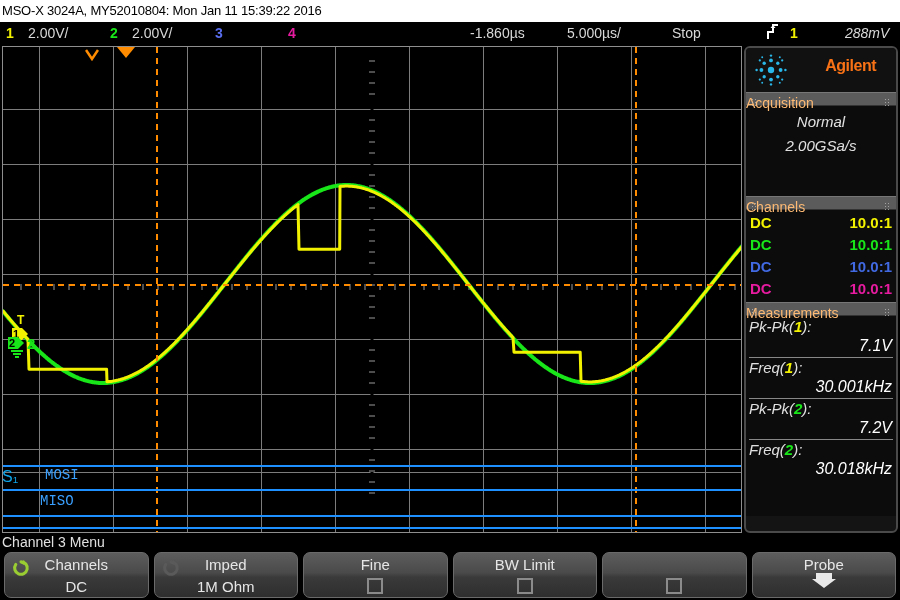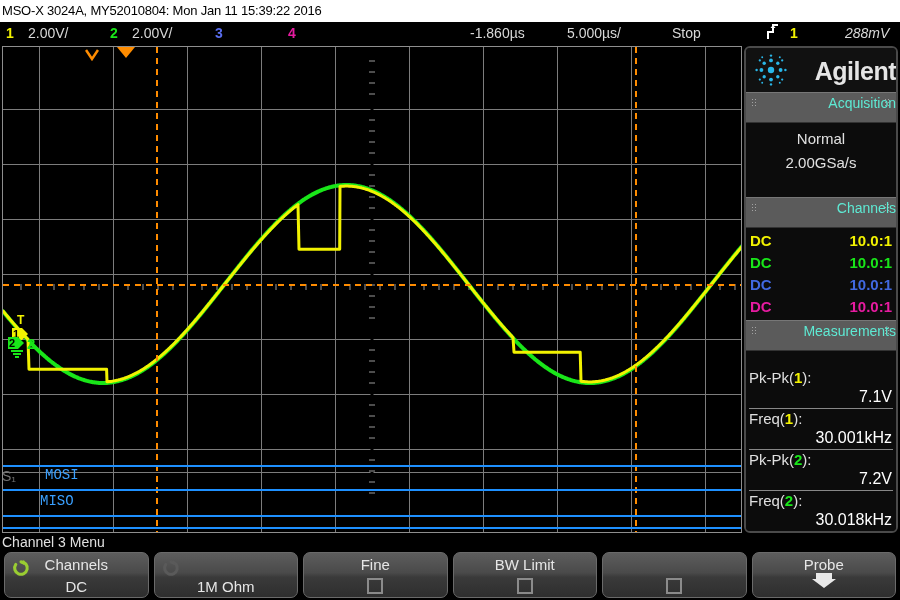--- a/index.html
+++ b/index.html
@@ -61,33 +61,33 @@
   .buslabel{ position:absolute; color:#3aa0ff; font-size:14px;
      font-family:"Liberation Mono", monospace; letter-spacing:0px;}
 
   
   #side{
     position:absolute; left:744px; top:46px; width:154px; height:487px;
     background:#141414; border:2px solid #4a4a4a; border-radius:6px;
     overflow:hidden;
   }
   .sec-head{
-    position:relative; height:31px; background:#5b5b5b; color:#5eead4;
-    font-size:14px; text-align:right; line-height:20px;
+    position:relative; height:14px; background:#5b5b5b; color:#fdba74;
+    font-size:14px; text-align:left; line-height:20px;
     border-top:1px solid #777; border-bottom:1px solid #333;
   }
   .grip{ position:absolute; top:5px; width:7px; height:10px;
     background-image:radial-gradient(#bbb 35%, transparent 36%);
     background-size:3px 3px; opacity:.75;}
   .grip.l{ left:5px;} .grip.r{ right:5px;}
   .sec-body{ background:#0c0c0c; color:#e0e0e0; font-size:15px; text-align:center; }
 
   .agilent{ height:44px; background:#111; position:relative; }
-  .agilent .txt{ position:absolute; right:0; top:9px; color:#e5e5e5;
-     font-size:25px; font-weight:bold; letter-spacing:-0.5px;}
+  .agilent .txt{ position:absolute; right:20px; top:9px; color:#f97316;
+     font-size:16px; font-weight:bold; letter-spacing:-0.5px;}
   .agilent .logo{ position:absolute; left:8px; top:6px; width:34px; height:32px;}
 
   .chrow{ display:flex; justify-content:space-between; font-size:15px;
      padding:0 4px; height:22px; line-height:22px; font-weight:bold;}
   .mrow{ text-align:left; padding-left:3px; font-size:15px; line-height:19px;}
   .mval{ text-align:right; padding-right:4px; font-size:16px; line-height:20px; color:#fff;}
   .msep{ height:1px; background:#888; margin:1px 3px 0 3px;}
 
   
   .menutitle{ position:absolute; left:2px; top:534px; color:#e0e0e0; font-size:14px;}
@@ -268,21 +268,21 @@
   <div class="gnd" style="left:17px;top:313px;color:#f2f200;font-size:12px;">T</div>
   <svg style="position:absolute;left:10px;top:325px;" width="22" height="24">
     <path d="M2 3 L12 3 L18 9 L12 15 L2 15 Z" fill="#f2f200"></path>
     <text x="3" y="13" font-size="11" font-family="Liberation Sans" fill="#000" font-weight="bold">1</text>
   </svg>
   <svg style="position:absolute;left:6px;top:334px;" width="26" height="26">
     <path d="M2 3 L12 3 L18 9 L12 15 L2 15 Z" fill="#19e619"></path>
     <text x="3" y="13" font-size="11" font-family="Liberation Sans" fill="#000" font-weight="bold">2</text>
     <path d="M5 17 L17 17 M7 20 L15 20 M9 23 L13 23" stroke="#19e619" stroke-width="2"></path>
   </svg>
-  <div style="position:absolute;left:2px;top:468px;color:#737373;font-size:14px;">S₁</div>
+  <div style="position:absolute;left:2px;top:468px;color:#0ea5e9;font-size:16px;">S₁</div>
 
   <div id="side">
 
     <div class="agilent">
       <svg class="logo" viewBox="0 0 40 40">
         <g fill="#29b6e8">
           <circle cx="20" cy="20" r="4"></circle>
           <circle cx="20" cy="8" r="2.4"></circle>
             <circle cx="20" cy="32" r="2.4"></circle>
           <circle cx="8" cy="20" r="2.4"></circle>
@@ -306,21 +306,21 @@
         </g>
       </svg>
       <div class="txt">Agilent</div>
     </div>
 
     <div class="sec-head">
       <span class="grip l"></span>
       <span>Acquisition</span>
       <span class="grip r"></span>
     </div>
-    <div class="sec-body" style="height:74px;padding-top:4px;">
+    <div class="sec-body" style="height:90px;padding-top:4px;font-style:italic;">
       <div style="line-height:24px;">Normal</div>
       <div style="line-height:24px;">2.00GSa/s</div>
     </div>
 
     <div class="sec-head">
       <span class="grip l"></span>
       <span>Channels</span>
       <span class="grip r"></span>
     </div>
     <div class="sec-body" style="height:92px;padding-top:2px;">
@@ -340,21 +340,21 @@
         <span>DC</span>
         <span>10.0:1</span>
       </div>
     </div>
 
     <div class="sec-head">
       <span class="grip l"></span>
       <span>Measurements</span>
       <span class="grip r"></span>
     </div>
-    <div class="sec-body" style="height:200px;padding-top:17px;">
+    <div class="sec-body" style="height:200px;padding-top:1px;font-style:italic;">
 
       <div>
         <div class="mrow">
           <span>Pk-Pk(</span><span style="color:#f2f200;font-weight:bold;">1</span><span>):</span>
         </div>
         <div class="mval">7.1V</div>
       </div>
       <div class="msep"></div>
 
       <div>
@@ -392,20 +392,21 @@
       </svg>
       <div class="lab">Channels</div>
       <div class="val">DC</div>
     </div>
 
     <div class="sk">
       <svg class="rot" viewBox="0 0 20 20">
         <path d="M10 3 A7 7 0 1 1 4.2 6" stroke="#5a5a5a" stroke-width="3.4" fill="none" stroke-linecap="round"></path>
         <path d="M13.5 1 L9 4.5 L14 7 Z" fill="#5a5a5a"></path>
       </svg>
+      <div class="lab">Imped</div>
       <div class="val">1M Ohm</div>
     </div>
 
     <div class="sk">
       <div class="lab">Fine</div>
       <div class="cbox"></div>
     </div>
 
     <div class="sk">
       <div class="lab">BW Limit</div>

